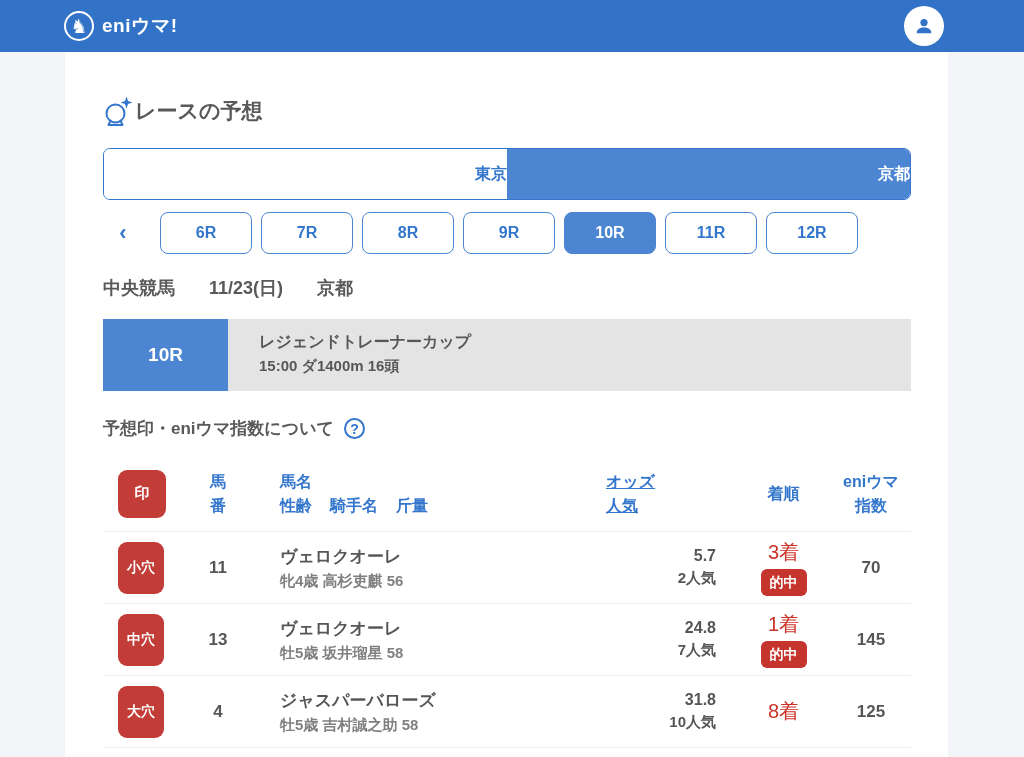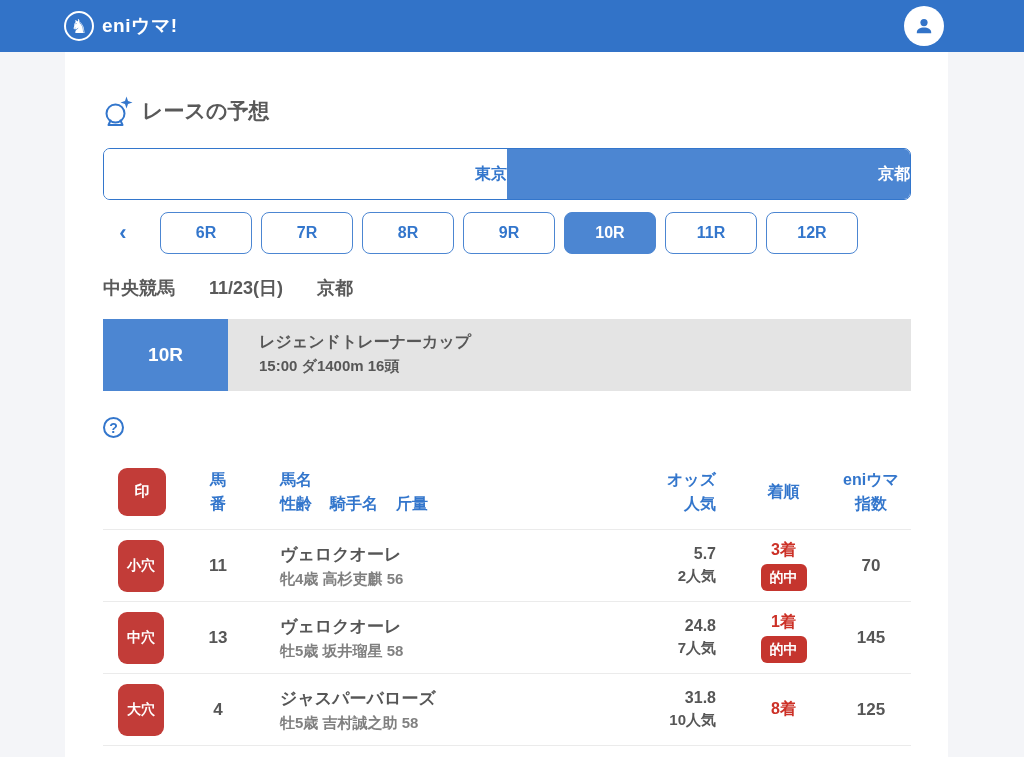--- a/index.html
+++ b/index.html
@@ -38,21 +38,21 @@
   .avatar{
     width:40px;height:40px;border-radius:50%;background:#fff;
     display:flex;align-items:center;justify-content:center;cursor:pointer;
   }
   
   .card{
     position:absolute;left:65px;top:52px;width:883px;height:705px;
     background:#fff;padding:42px 37px 0 38px;
   }
   
-  .page-title-row{display:flex;align-items:center;gap:8px;margin-bottom:21px;}
+  .page-title-row{display:flex;align-items:center;gap:1px;margin-bottom:21px;}
   .page-title{font-size:21px;font-weight:bold;color:#595959;}
   
   .venue-tabs{
     display:flex;height:52px;border:1.5px solid var(--accent-blue);
     border-radius:7px;overflow:hidden;margin-bottom:11px;background:#fff;
   }
   .venue-tab{
     flex:1;display:flex;align-items:center;justify-content:flex-end;
     font-size:16px;font-weight:bold;color:var(--accent-blue);cursor:pointer;
     background:#fff;
@@ -105,30 +105,30 @@
   .cell-mark{display:flex;justify-content:flex-start;padding-left:15px;}
   .mark-badge{
     width:48px;height:48px;background:var(--badge-red);border-radius:9px;
     color:#fff;font-size:15px;font-weight:bold;
     display:flex;align-items:center;justify-content:center;
   }
   .mark-badge.row-badge{width:46px;height:52px;font-size:14px;}
   .cell-num{text-align:center;font-size:17px;font-weight:bold;color:#565656;}
   .hcell{color:var(--accent-blue);font-size:16px;font-weight:bold;line-height:1.5;}
   .hcell.center{text-align:center;}
-  .hcell.right{text-align:right;padding-right:20px;}
+  .hcell.right{padding-right:20px;text-decoration:underline;}
   .cell-name{padding-left:22px;}
   .hname-l2{display:flex;gap:18px;}
   .name-main{font-size:17px;font-weight:bold;color:#565656;margin-bottom:4px;}
   .name-sub{font-size:15px;font-weight:bold;color:var(--text-sub);}
   .cell-odds{text-align:right;padding-right:20px;font-weight:bold;color:#565656;}
   .odds-v{font-size:16px;margin-bottom:4px;}
   .odds-p{font-size:15px;}
   .cell-result{text-align:center;}
-  .result-pos{color:var(--text-red);font-size:16px;font-weight:bold;}
+  .result-pos{color:var(--text-red);font-size:20px;font-weight:normal;}
   .hit-badge{
     margin:3px auto 0;width:46px;height:27px;background:#c5352e;border-radius:6px;
     color:#fff;font-size:14px;font-weight:bold;
     display:flex;align-items:center;justify-content:center;
   }
   .cell-index{text-align:center;font-size:17px;font-weight:bold;color:#565656;}
 </style>
 </head>
 <body>
 
@@ -188,20 +188,21 @@
 
   <div class="race-banner">
     <div class="banner-no">10R</div>
     <div class="banner-body">
       <div class="banner-name">レジェンドトレーナーカップ</div>
       <div class="banner-detail">15:00 ダ1400m 16頭</div>
     </div>
   </div>
 
   <div class="section-row">
+    <div class="section-title">予想印・eniウマ指数について</div>
     <div class="help-icon">?</div>
   </div>
 
   <div class="ptable">
 
     <div class="trow thead">
       <div class="cell-mark">
         <div class="mark-badge">印</div>
       </div>
       <div class="hcell center">

